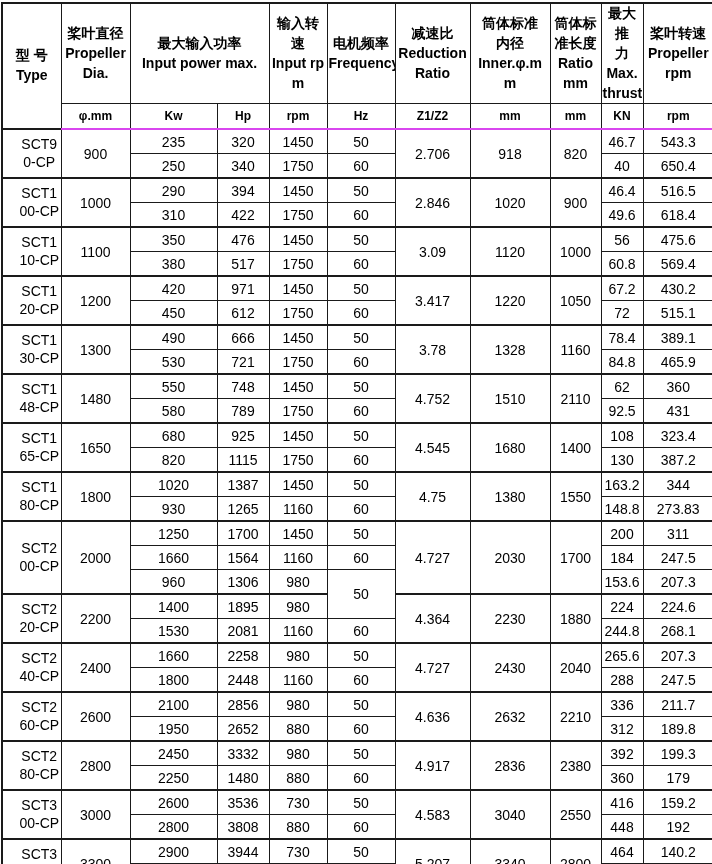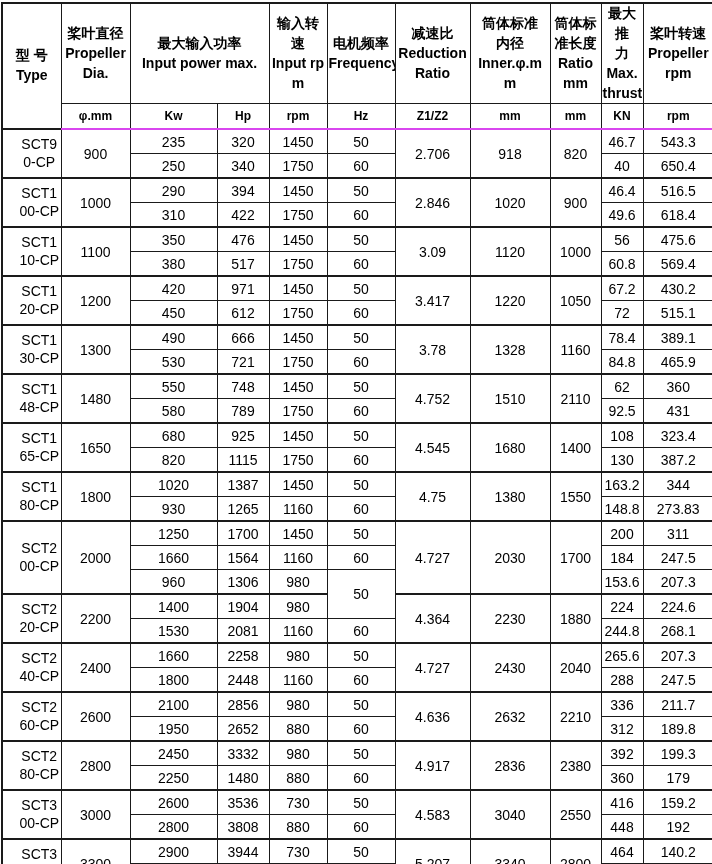--- a/index.html
+++ b/index.html
@@ -289,21 +289,21 @@
           <td>1306</td>
           <td>980</td>
           <td rowspan="2">50</td>
           <td>153.6</td>
           <td>207.3</td>
         </tr>
         <tr class="block-start">
           <td class="type" rowspan="2">SCT220-CP</td>
           <td rowspan="2">2200</td>
           <td>1400</td>
-          <td>1904</td>
+          <td>1895</td>
           <td>980</td>
           <td rowspan="2">4.364</td>
           <td rowspan="2">2230</td>
           <td rowspan="2">1880</td>
           <td>224</td>
           <td>224.6</td>
         </tr>
         <tr>
           <td>1530</td>
           <td>2081</td>

